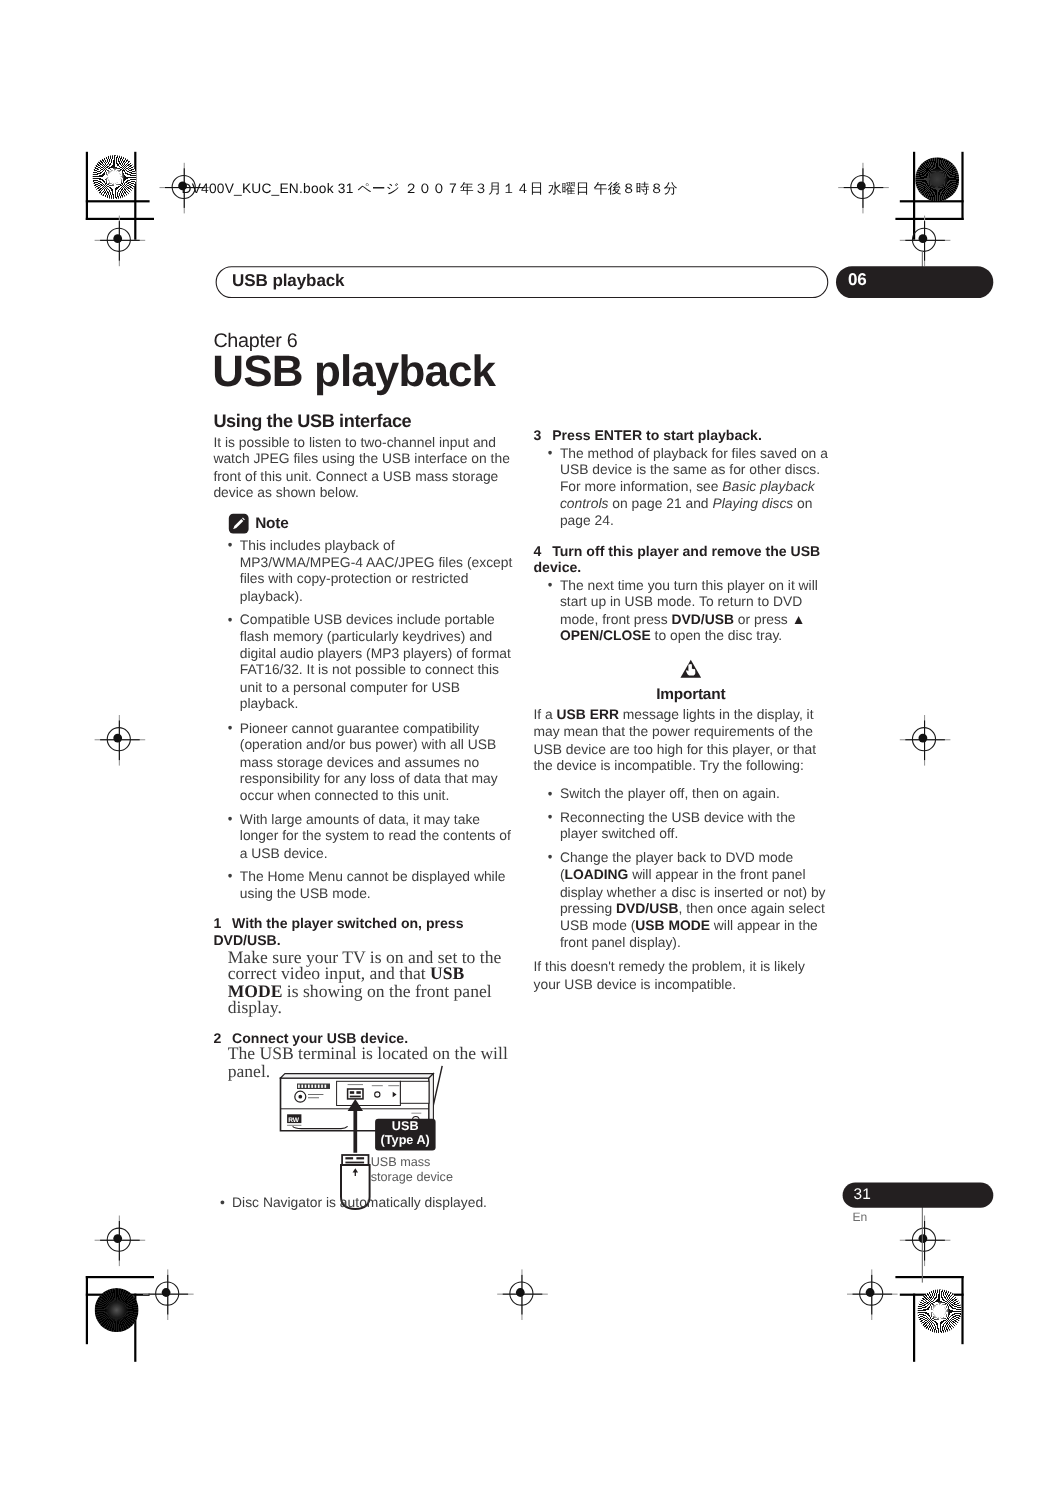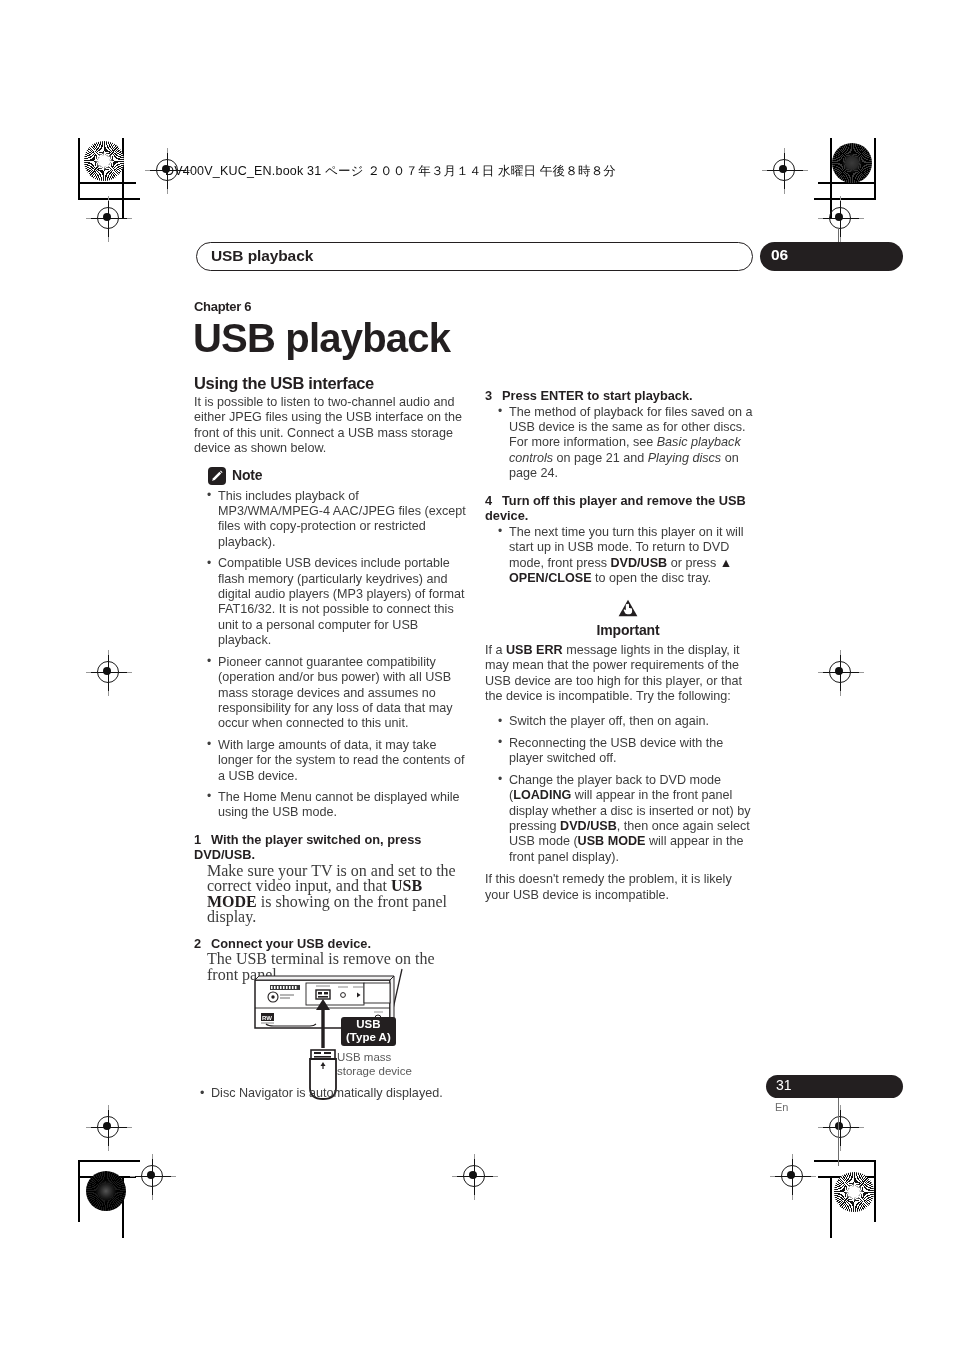--- a/index.html
+++ b/index.html
@@ -123,22 +123,22 @@
     font-weight: bold;
     color: #ffffff;
     letter-spacing: -0.2px;
   }
 
   
   .chapter-label {
     position: absolute;
     left: 194px;
     top: 299px;
-    font-size: 13px;
-    font-weight: bold;
+    font-size: 18px;
+    font-weight: normal;
     letter-spacing: -0.3px;
     color: #231f20;
   }
   .chapter-title {
     position: absolute;
     left: 193px;
     top: 318px;
     font-size: 40px;
     font-weight: bold;
     letter-spacing: -0.8px;
@@ -431,21 +431,21 @@
 <div class="chapnum-pill">
   <span class="chapnum-text">06</span>
 </div>
 
 <div class="chapter-label">Chapter 6</div>
 <div class="chapter-title">USB playback</div>
 
 <div class="col col-left">
 
   <h2 class="sec">Using the USB interface</h2>
-  <p class="body">It is possible to listen to two-channel audio and either JPEG files using the USB interface on the front of this unit. Connect a USB mass storage device as shown below.</p>
+  <p class="body">It is possible to listen to two-channel input and watch JPEG files using the USB interface on the front of this unit. Connect a USB mass storage device as shown below.</p>
 
   <div class="callout-head">
     <span class="icon-note">
       <svg width="14" height="14" viewBox="0 0 14 14">
         <path d="M2.2 11.8 L3.0 9.2 L9.4 2.8 L11.2 4.6 L4.8 11.0 Z" fill="#ffffff"></path>
         <path d="M10.0 2.2 L11.8 4.0 L12.6 3.2 L10.8 1.4 Z" fill="#ffffff"></path>
         <path d="M2.2 11.8 L3.0 11.5 L2.5 11.0 Z" fill="#ffffff"></path>
       </svg>
     </span>
     <span class="label">Note</span>
@@ -456,21 +456,21 @@
     <li>Compatible USB devices include portable flash memory (particularly keydrives) and digital audio players (MP3 players) of format FAT16/32. It is not possible to connect this unit to a personal computer for USB playback.</li>
     <li>Pioneer cannot guarantee compatibility (operation and/or bus power) with all USB mass storage devices and assumes no responsibility for any loss of data that may occur when connected to this unit.</li>
     <li>With large amounts of data, it may take longer for the system to read the contents of a USB device.</li>
     <li>The Home Menu cannot be displayed while using the USB mode.</li>
   </ul>
 
   <p class="step"><span class="num">1</span><span>With the player switched on, press DVD/USB.</span></p>
   <p class="step-body"><span>Make sure your TV is on and set to the correct video input, and that </span><b class="ui">USB MODE</b><span> is showing on the front panel display.</span></p>
 
   <p class="step"><span class="num">2</span><span>Connect your USB device.</span></p>
-  <p class="step-body">The USB terminal is remove on the front panel.</p>
+  <p class="step-body">The USB terminal is located on the will panel.</p>
 </div>
 
 <div class="figure">
   <svg width="175" height="135" viewBox="0 0 175 135">
 
     <line x1="152" y1="3" x2="136" y2="74" stroke="#231f20" stroke-width="1.3"></line>
 
     <path d="M5,14 L140,14 L140,62 L5,62 Z" fill="#ffffff" stroke="#231f20" stroke-width="1.5"></path>
 
     <path d="M5,14 L9,10 L144,10 L140,14 Z" fill="#f2f2f2" stroke="#231f20" stroke-width="1"></path>

